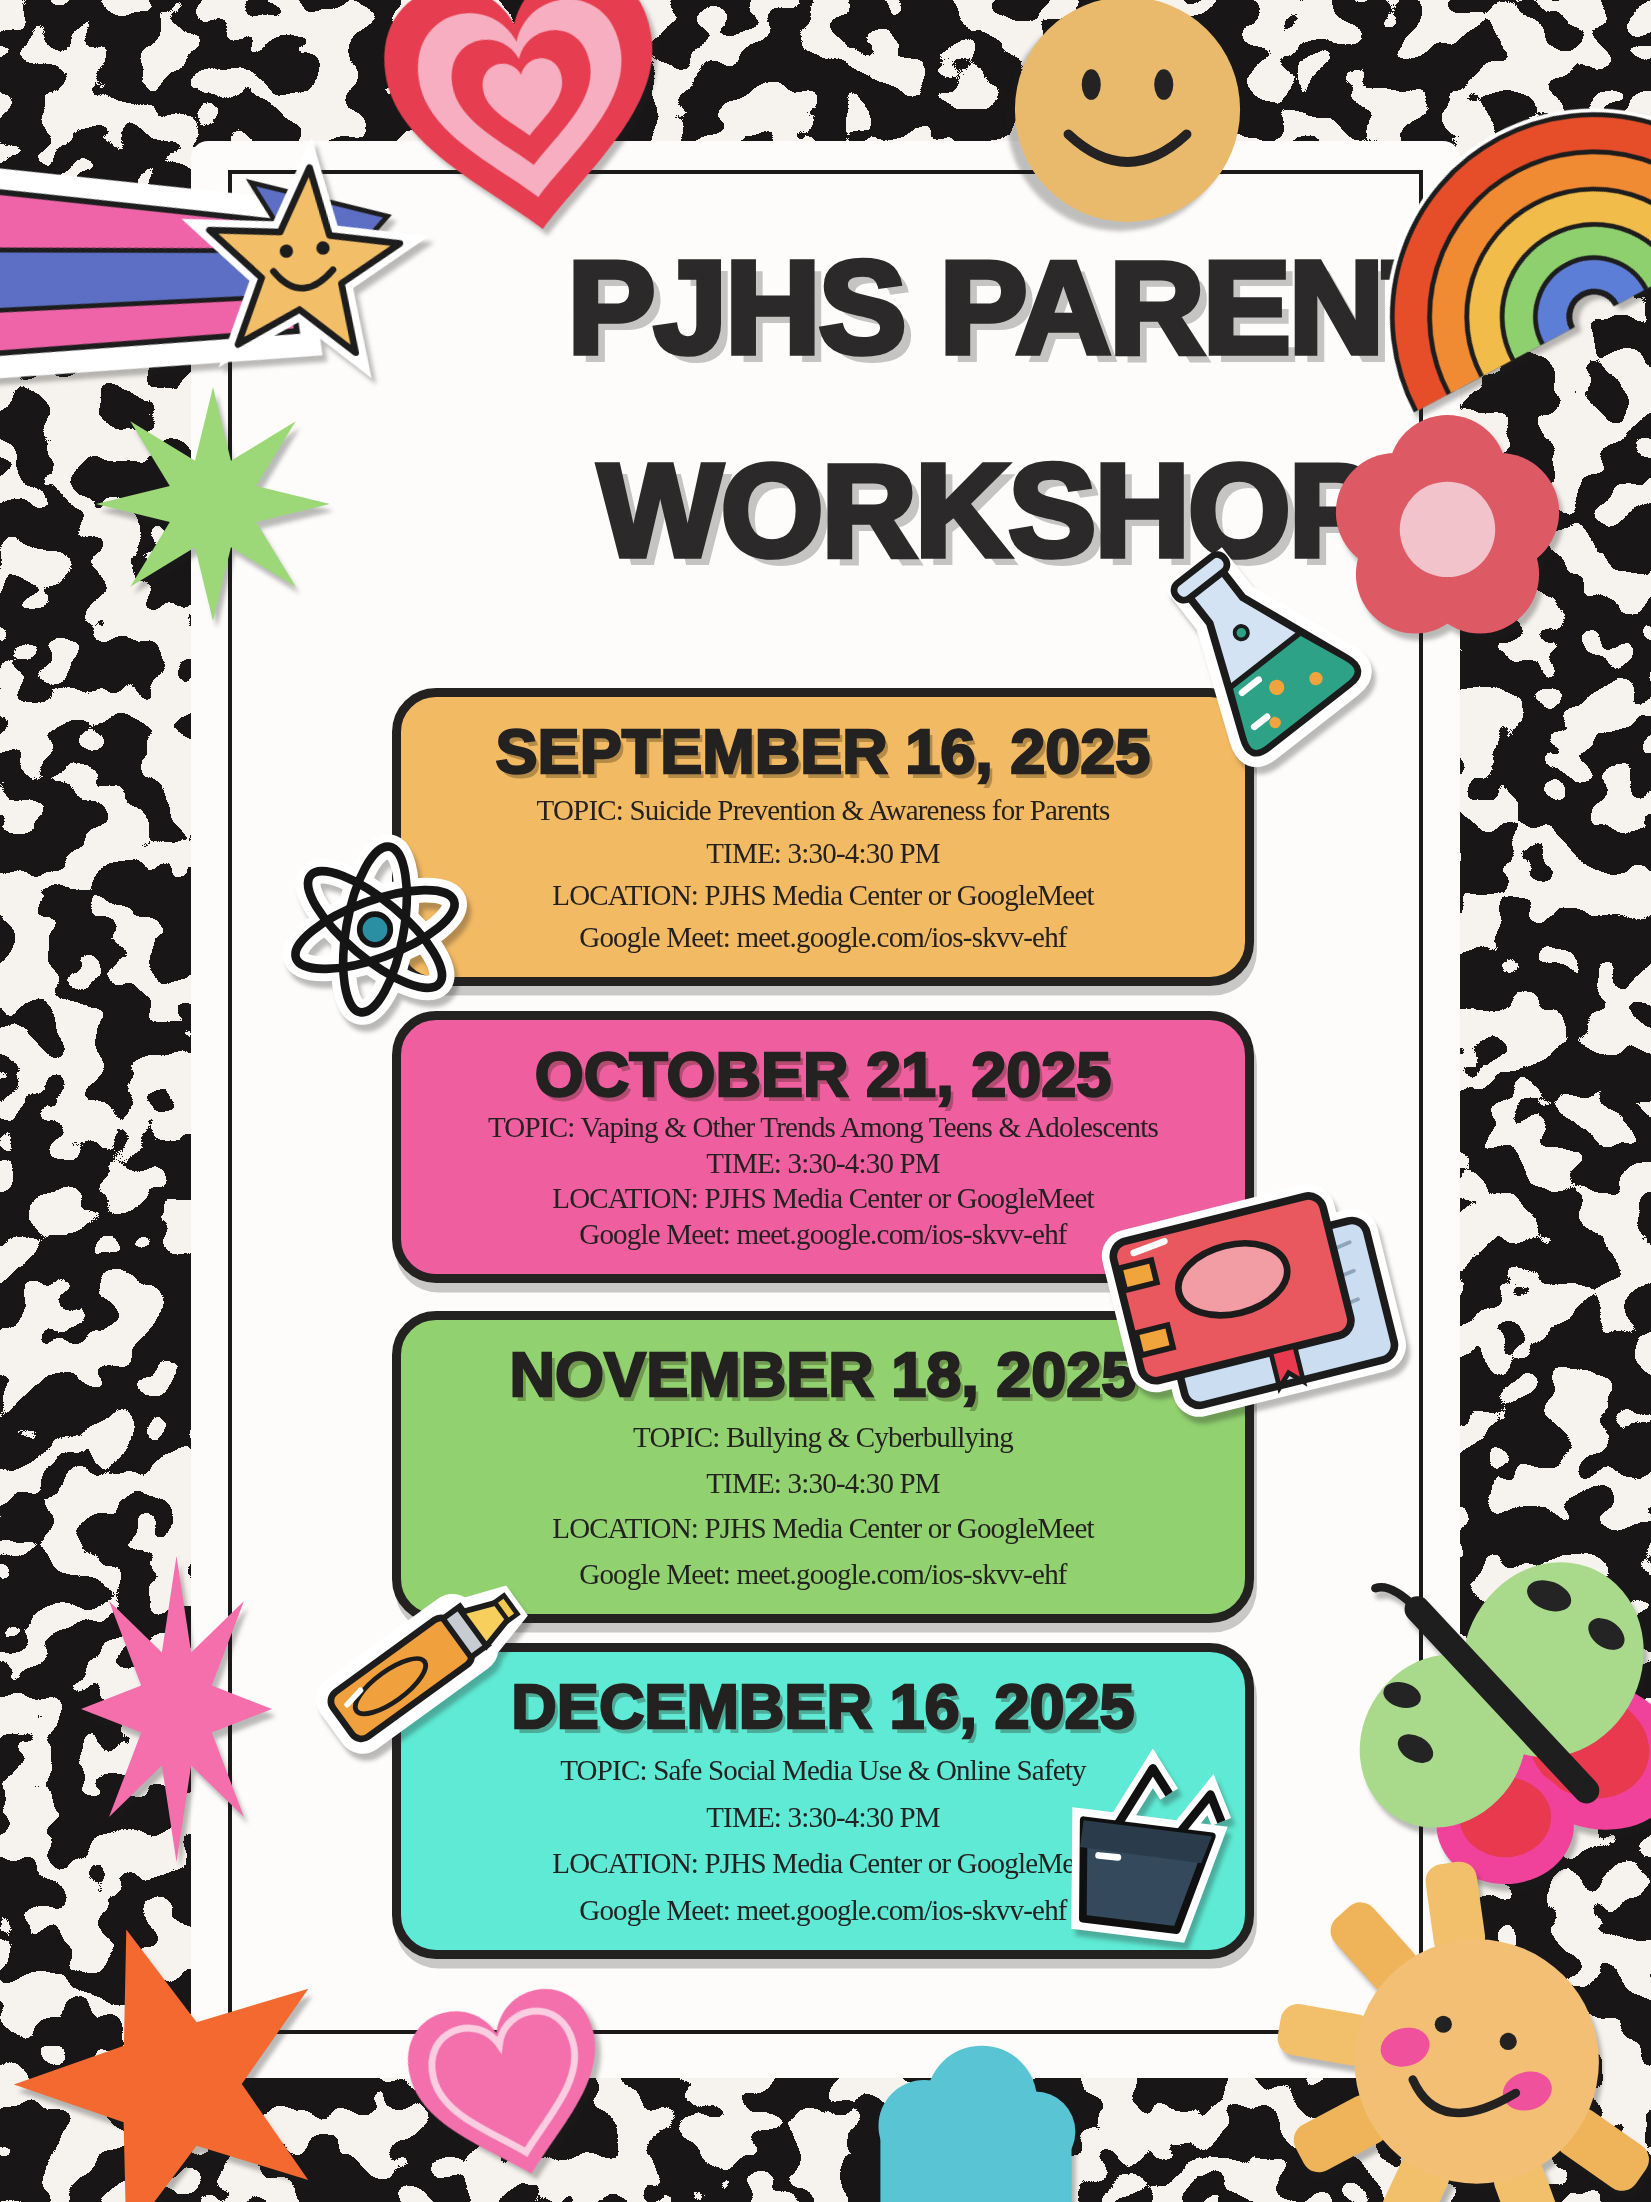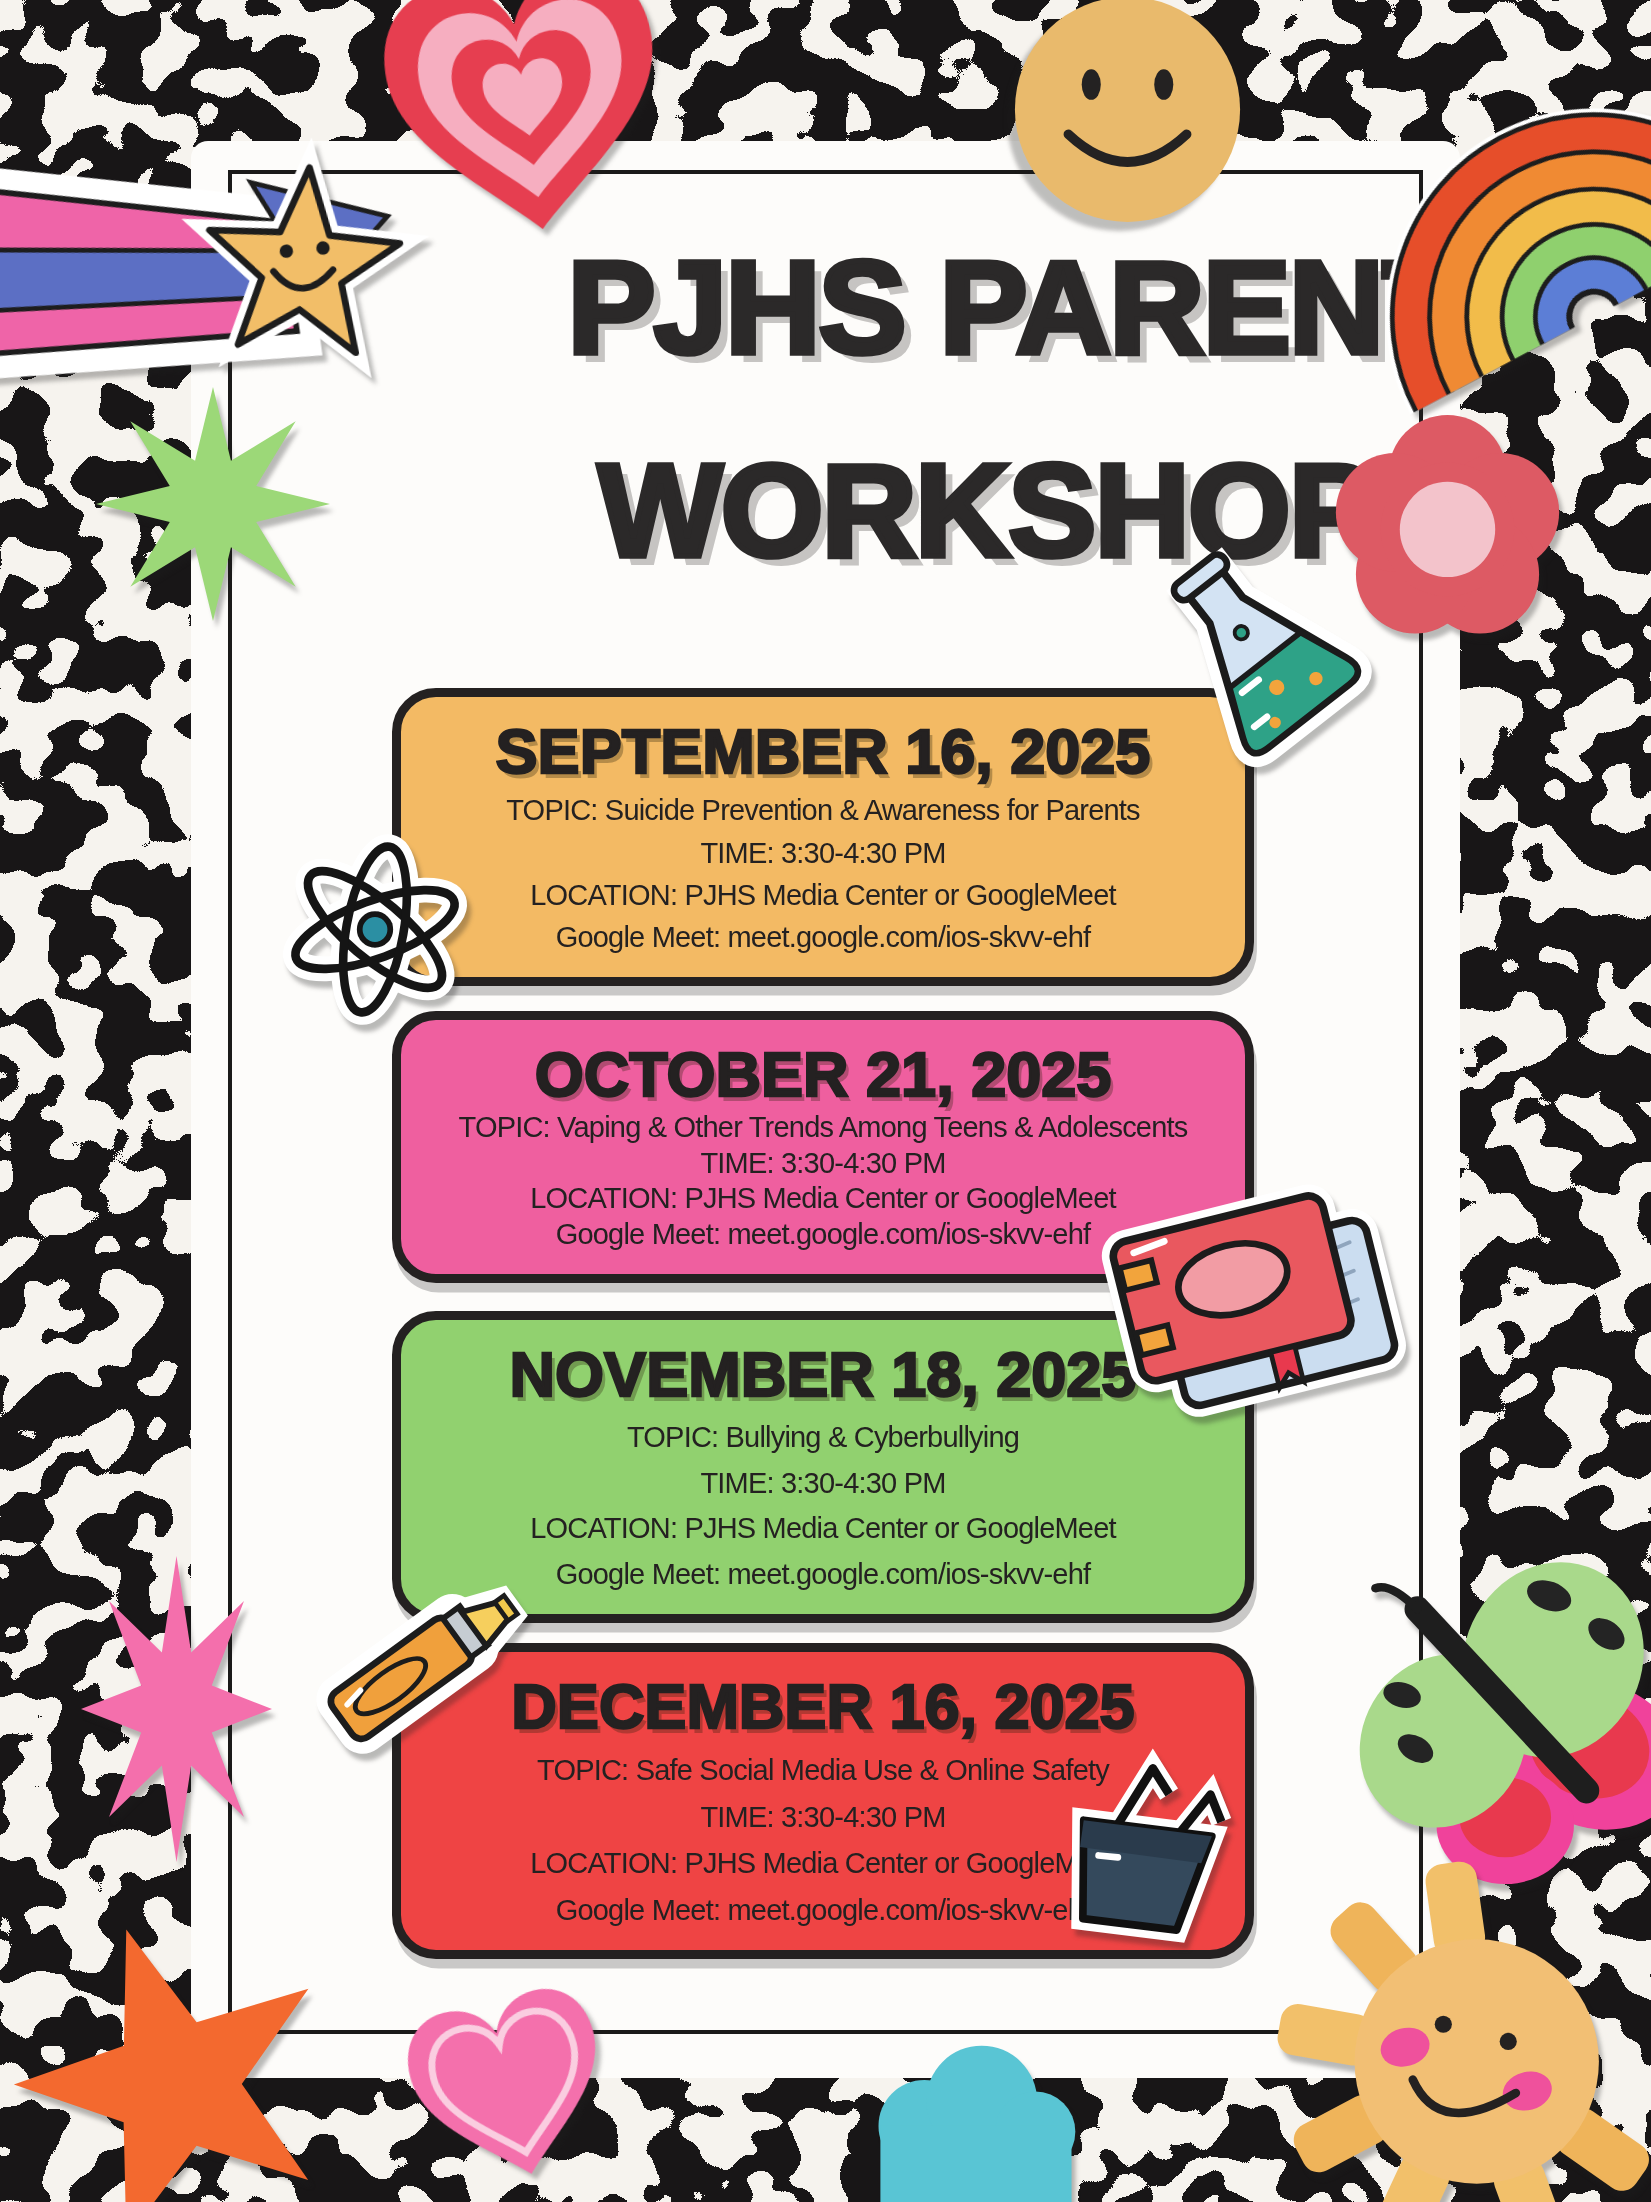--- a/index.html
+++ b/index.html
@@ -13,21 +13,21 @@
   .title{position:absolute;left:191px;right:191px;top:206px;z-index:3;text-align:right;
         font-weight:bold;font-size:132px;line-height:203px;letter-spacing:-1.9px;color:#2B2929;
         -webkit-text-stroke:5.7px #2B2929;text-shadow:9.6px 8.6px 0 #C6C4C2;}
   .card{position:absolute;left:392px;width:862px;box-sizing:border-box;
         border:9.6px solid #242121;border-radius:44px;z-index:4;
         display:flex;flex-direction:column;align-items:center;justify-content:space-between;
         padding:23px 17px 25px;box-shadow:2.9px 9.6px 0 rgba(20,20,20,.22);}
   .card h2{margin:0;font-weight:bold;font-size:63px;line-height:1;color:#242121;
         letter-spacing:0;-webkit-text-stroke:2.4px #242121;
         text-shadow:3.8px 4.8px 0 rgba(40,30,10,.3);white-space:nowrap;}
-  .card p{margin:0;font-family:Liberation Sans, sans-serif;font-size:29px;line-height:1;
+  .card p{margin:0;font-family:Liberation Serif, serif;font-size:29px;line-height:1;
         letter-spacing:-0.8px;color:#242121;white-space:nowrap;}
   .card1{top:688px;height:298px;}
   .card2{top:1011px;height:272px;}
   .card3{top:1311px;height:312px;}
   .card4{top:1643px;height:316px;}
   .sticker{position:absolute;z-index:6;filter:drop-shadow(4.8px 7.6px 1.9px rgba(30,30,30,.3));}
   .sticker svg{overflow:visible;display:block;}
   .sh-left{filter:drop-shadow(-7.6px 9.6px 1.9px rgba(30,30,30,.28));}
 </style>
 </head>
@@ -76,21 +76,21 @@
   </section>
 
   <section class="card card3" style="background: rgb(145, 209, 111);">
     <h2>NOVEMBER 18, 2025</h2>
     <p>TOPIC: Bullying &amp; Cyberbullying</p>
     <p>TIME: 3:30-4:30 PM</p>
     <p>LOCATION: PJHS Media Center or GoogleMeet</p>
     <p>Google Meet: meet.google.com/ios-skvv-ehf</p>
   </section>
 
-  <section class="card card4" style="background: #ef4444;">
+  <section class="card card4" style="background: #5eead4;">
     <h2>DECEMBER 16, 2025</h2>
     <p>TOPIC: Safe Social Media Use &amp; Online Safety</p>
     <p>TIME: 3:30-4:30 PM</p>
     <p>LOCATION: PJHS Media Center or GoogleMeet</p>
     <p>Google Meet: meet.google.com/ios-skvv-ehf</p>
   </section>
 
   <div class="sticker" style="left:-48px;top:92px;transform:rotate(-8deg);">
     <svg width="478" height="344" viewBox="0 0 500 360">
       <polygon points="0,50 360,140 360,280 0,255" fill="#fff" stroke="#fff" stroke-width="26"></polygon>

